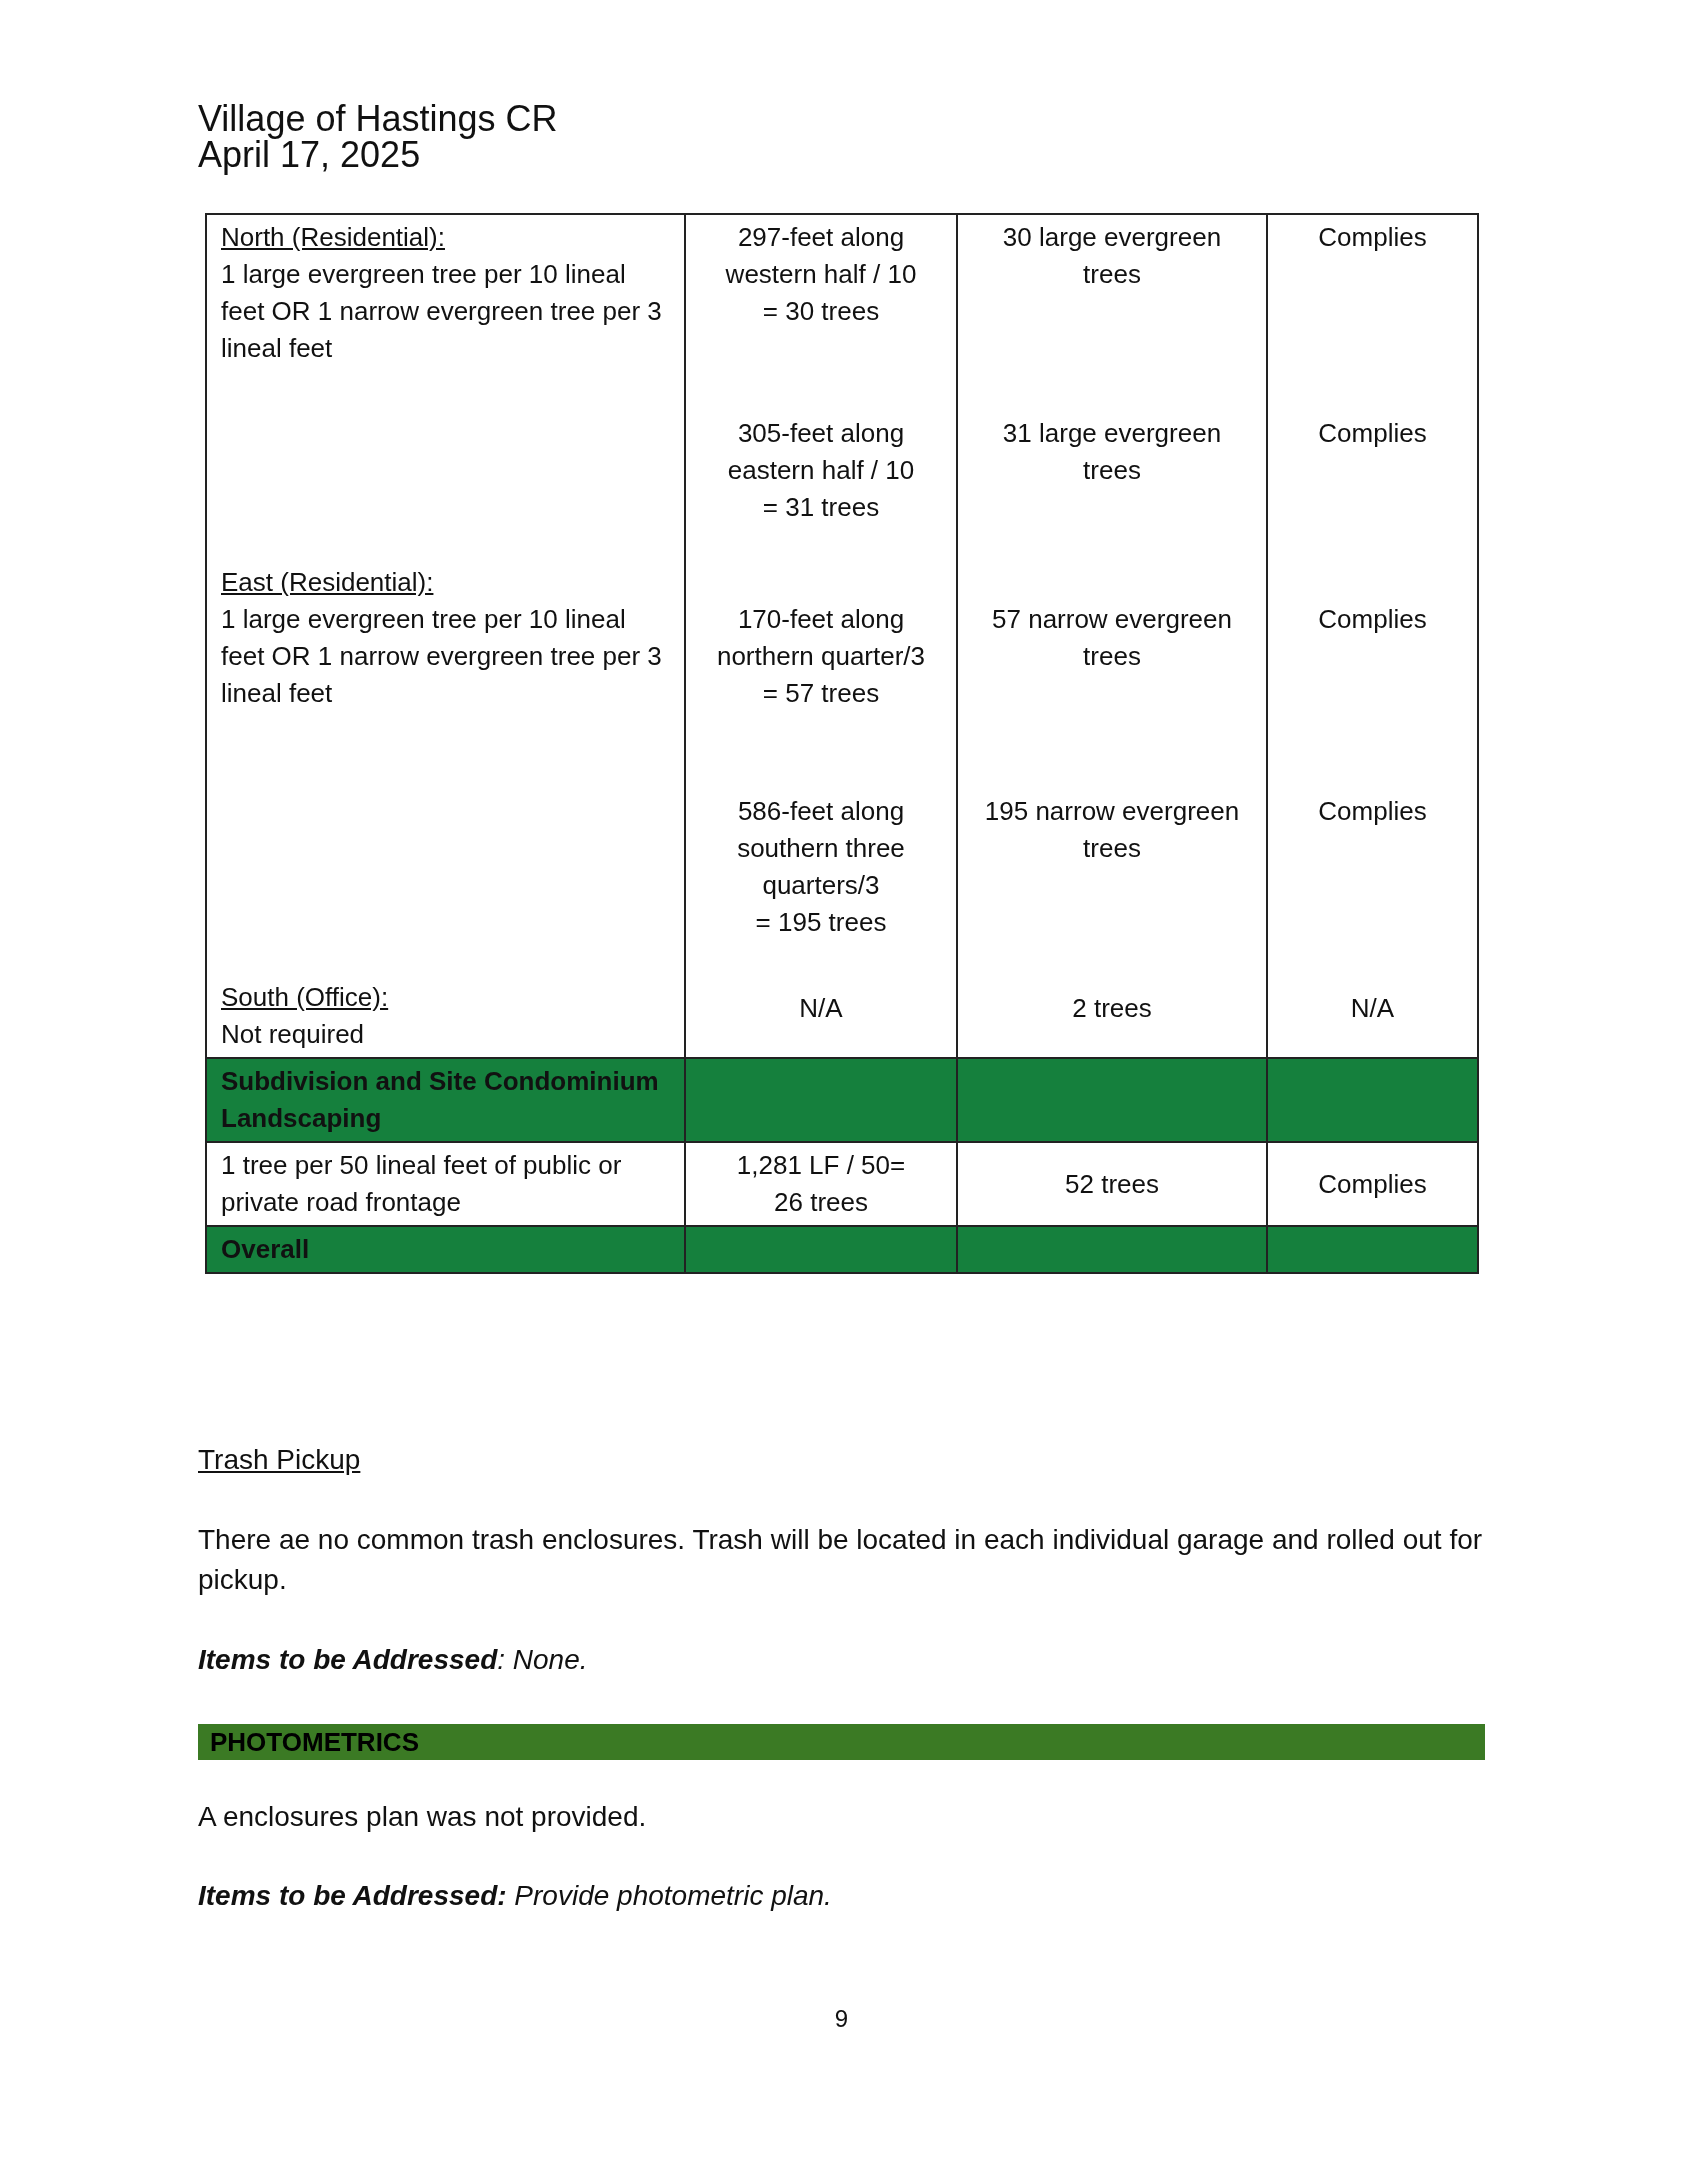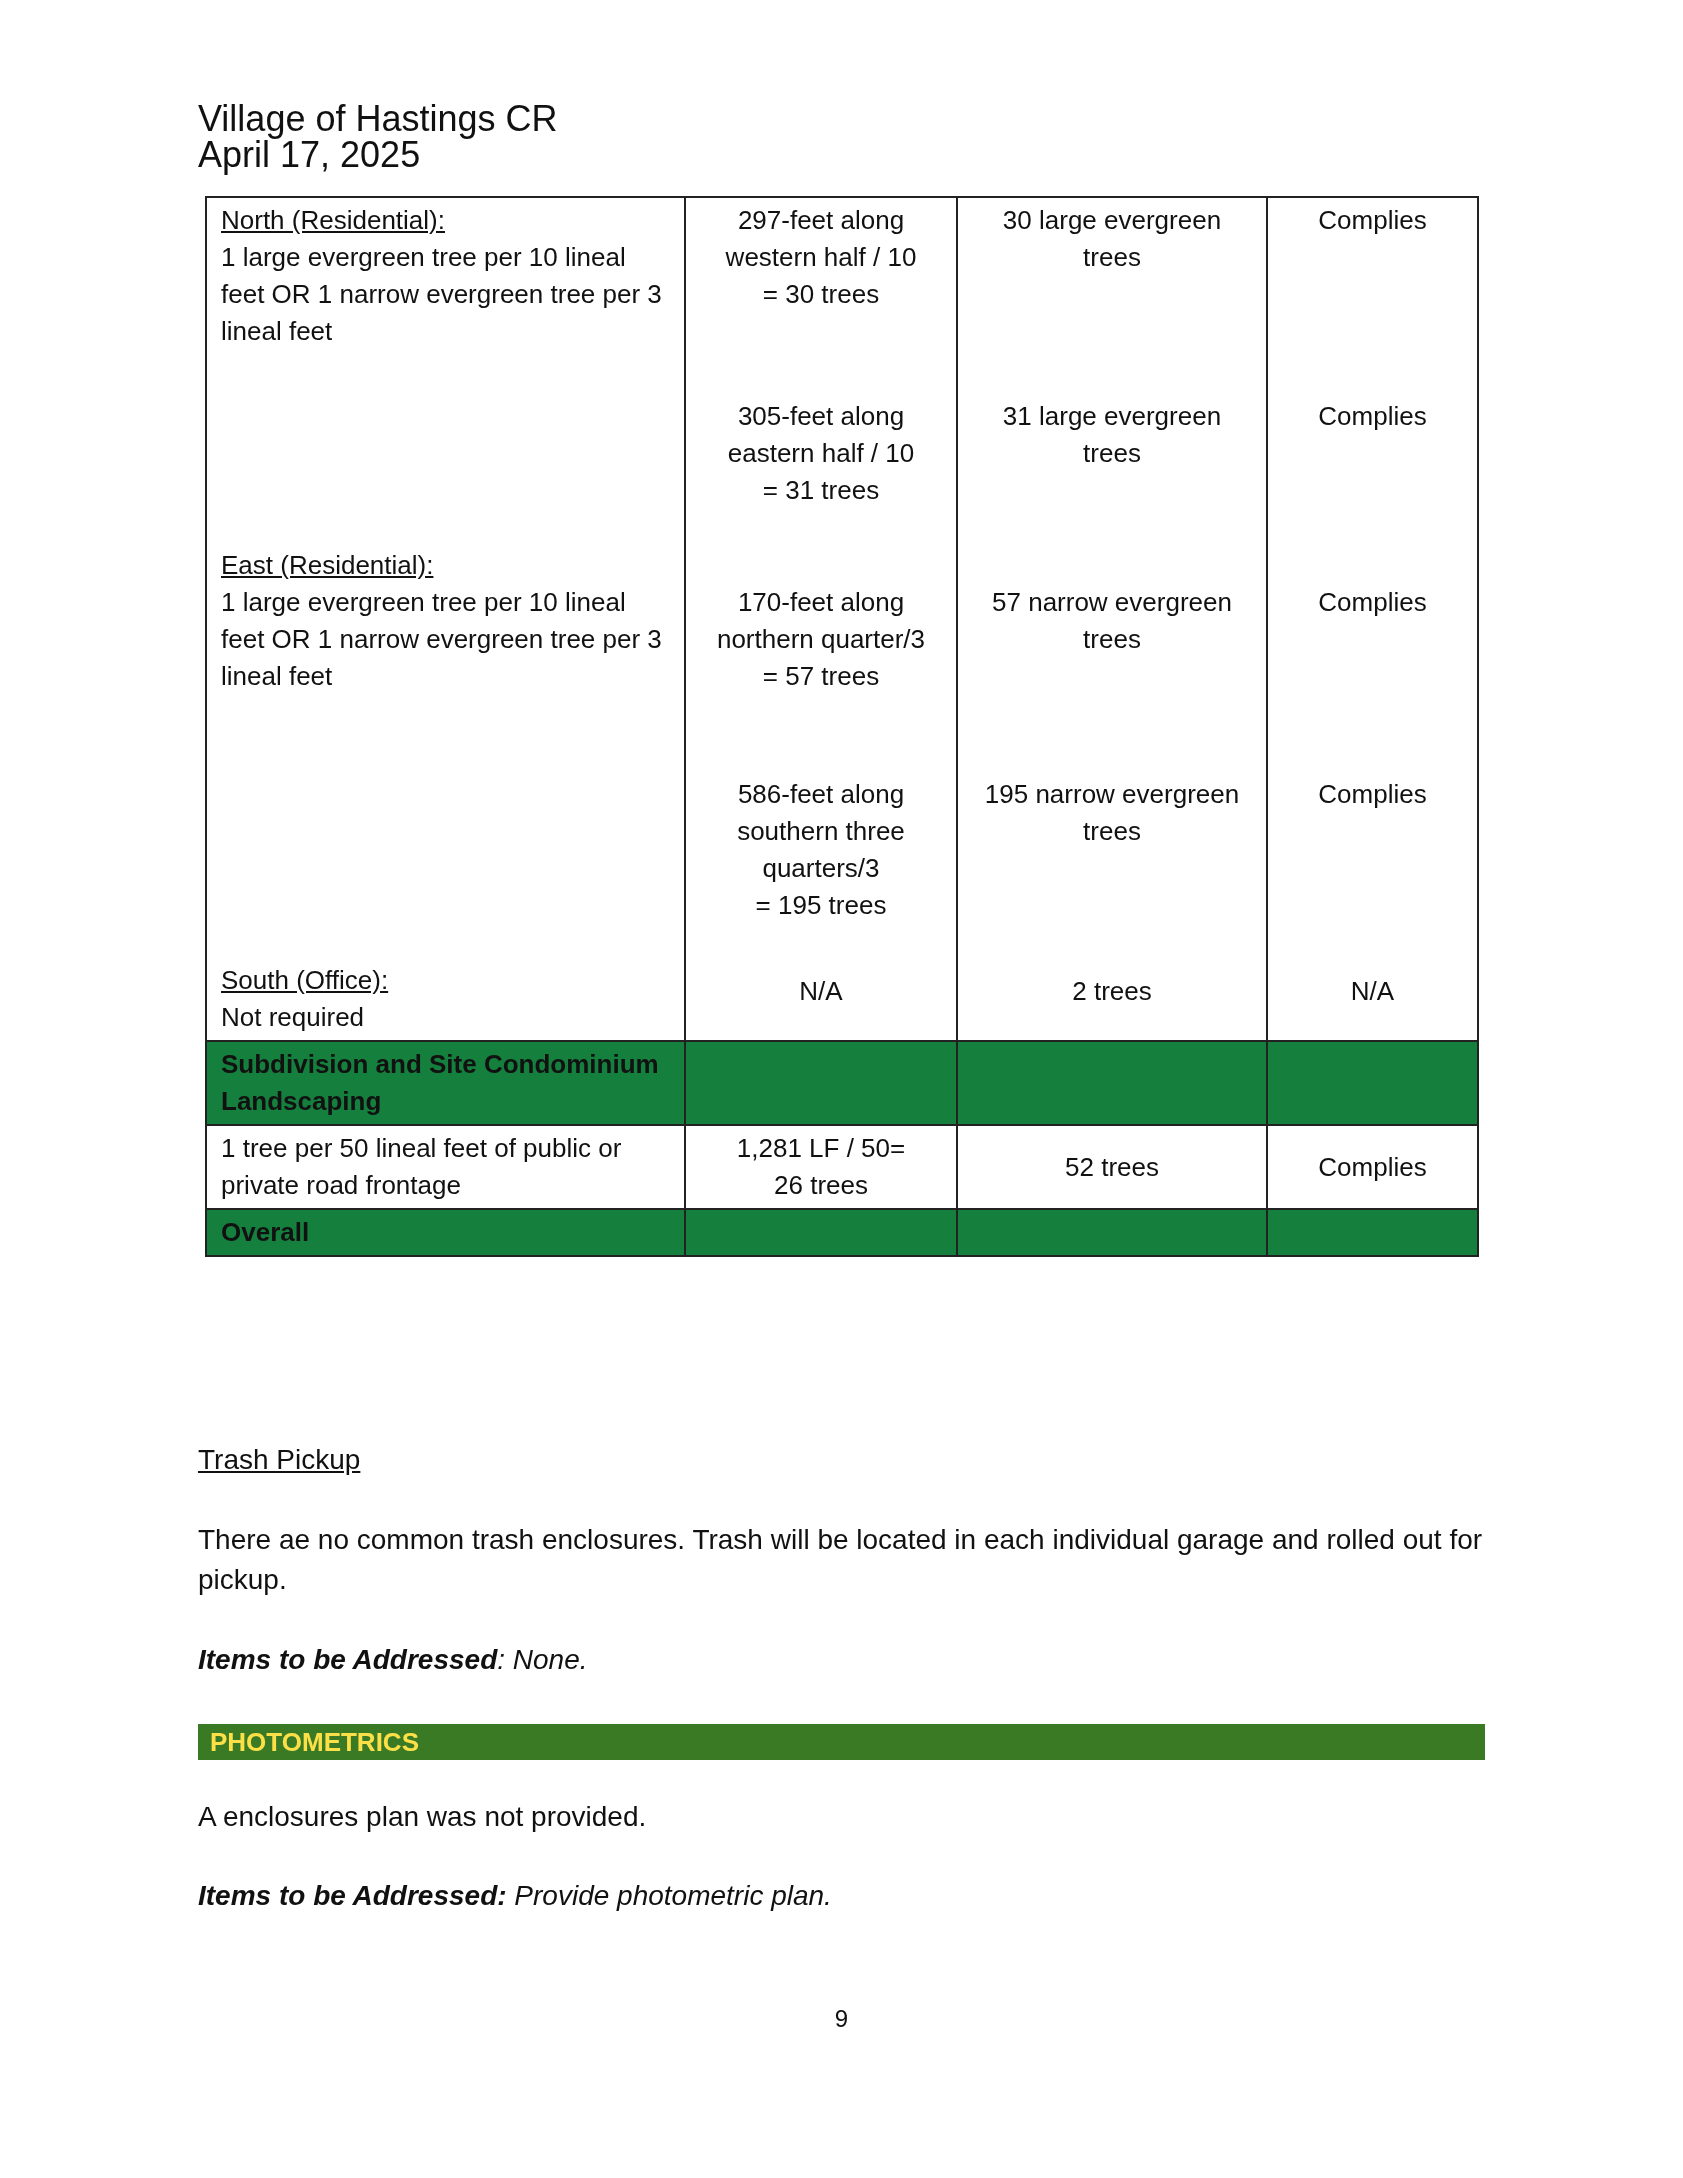--- a/index.html
+++ b/index.html
@@ -4,42 +4,42 @@
 <style>
   html, body { margin: 0; padding: 0; background: #ffffff; }
   body { width: 1683px; height: 2178px; position: relative; overflow: hidden;
          font-family: "Liberation Sans", sans-serif; color: #111; }
   .page { position: absolute; left: 0; top: 0; width: 1683px; height: 2178px; }
 
   .hdr { position: absolute; left: 198px; font-size: 36px; line-height: 36px; }
   .hdr1 { top: 101px; }
   .hdr2 { top: 137px; }
 
-  table.req { position: absolute; left: 205px; top: 196px; width: 1272px;
+  table.req { position: absolute; left: 205px; top: 213px; width: 1272px;
               border-collapse: collapse; font-size: 26px; line-height: 37px; table-layout: fixed; }
   table.req td { border: 2px solid #222; vertical-align: top; padding: 4px 14px 4px 14px; }
   table.req col.c1 { width: 479px; }
   table.req col.c2 { width: 272px; }
   table.req col.c3 { width: 310px; }
   table.req col.c4 { width: 211px; }
   td.ctr { text-align: center; }
   td.mid { vertical-align: middle !important; }
   tr.gray td { background: #15803d; }
   .u { text-decoration: underline; }
   .b { font-weight: bold; }
   .indent { padding-left: 10px; display: block; }
   .spacer { height: 37px; }
 
   .sec { position: absolute; left: 198px; font-size: 28px; line-height: 40px; }
   .trash-h { top: 1440px; text-decoration: underline; }
   .trash-p { top: 1520px; width: 1287px; }
   .trash-i { top: 1640px; font-style: italic; }
   .green-bar { position: absolute; left: 198px; top: 1724px; width: 1287px; height: 36px;
                background: #3b7a24; }
-  .green-bar span { position: absolute; left: 12px; top: 0; line-height: 36px; color: #fde047;
+  .green-bar span { position: absolute; left: 12px; top: 0; line-height: 36px; color: #000000;
                     font-weight: bold; font-size: 26px; }
   .photo-p { top: 1797px; }
   .photo-i { top: 1876px; font-style: italic; }
   .pgnum { position: absolute; left: 0; width: 1683px; top: 2005px; text-align: center; font-size: 24px; }
 </style>
 </head>
 <body>
 
 <div class="page">
 

